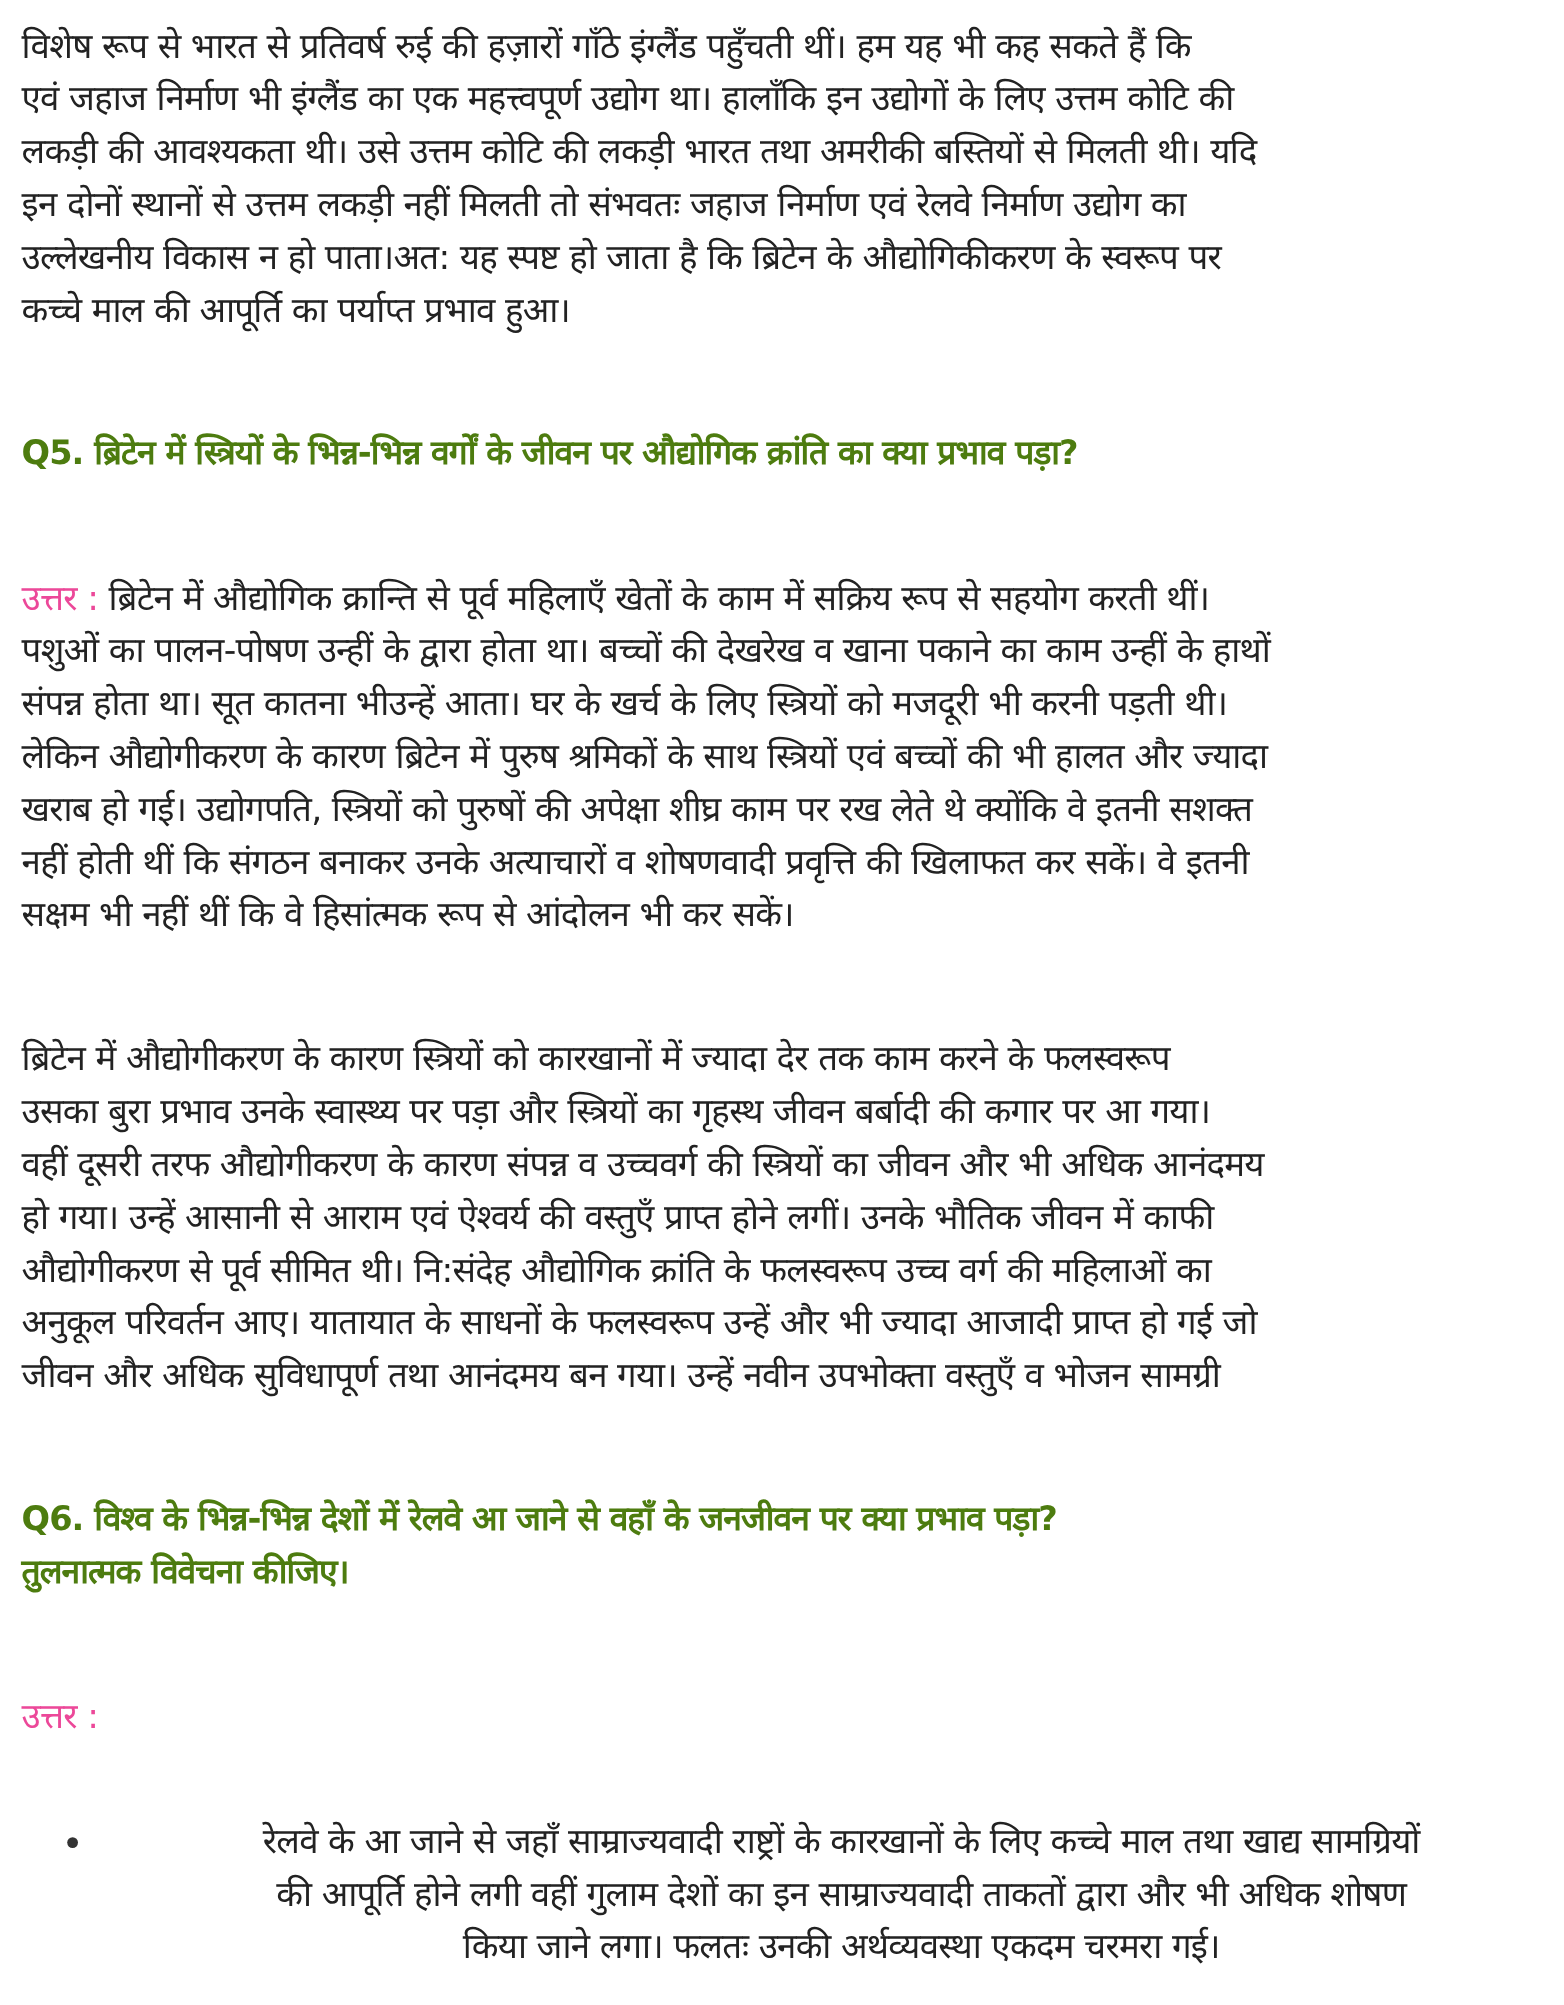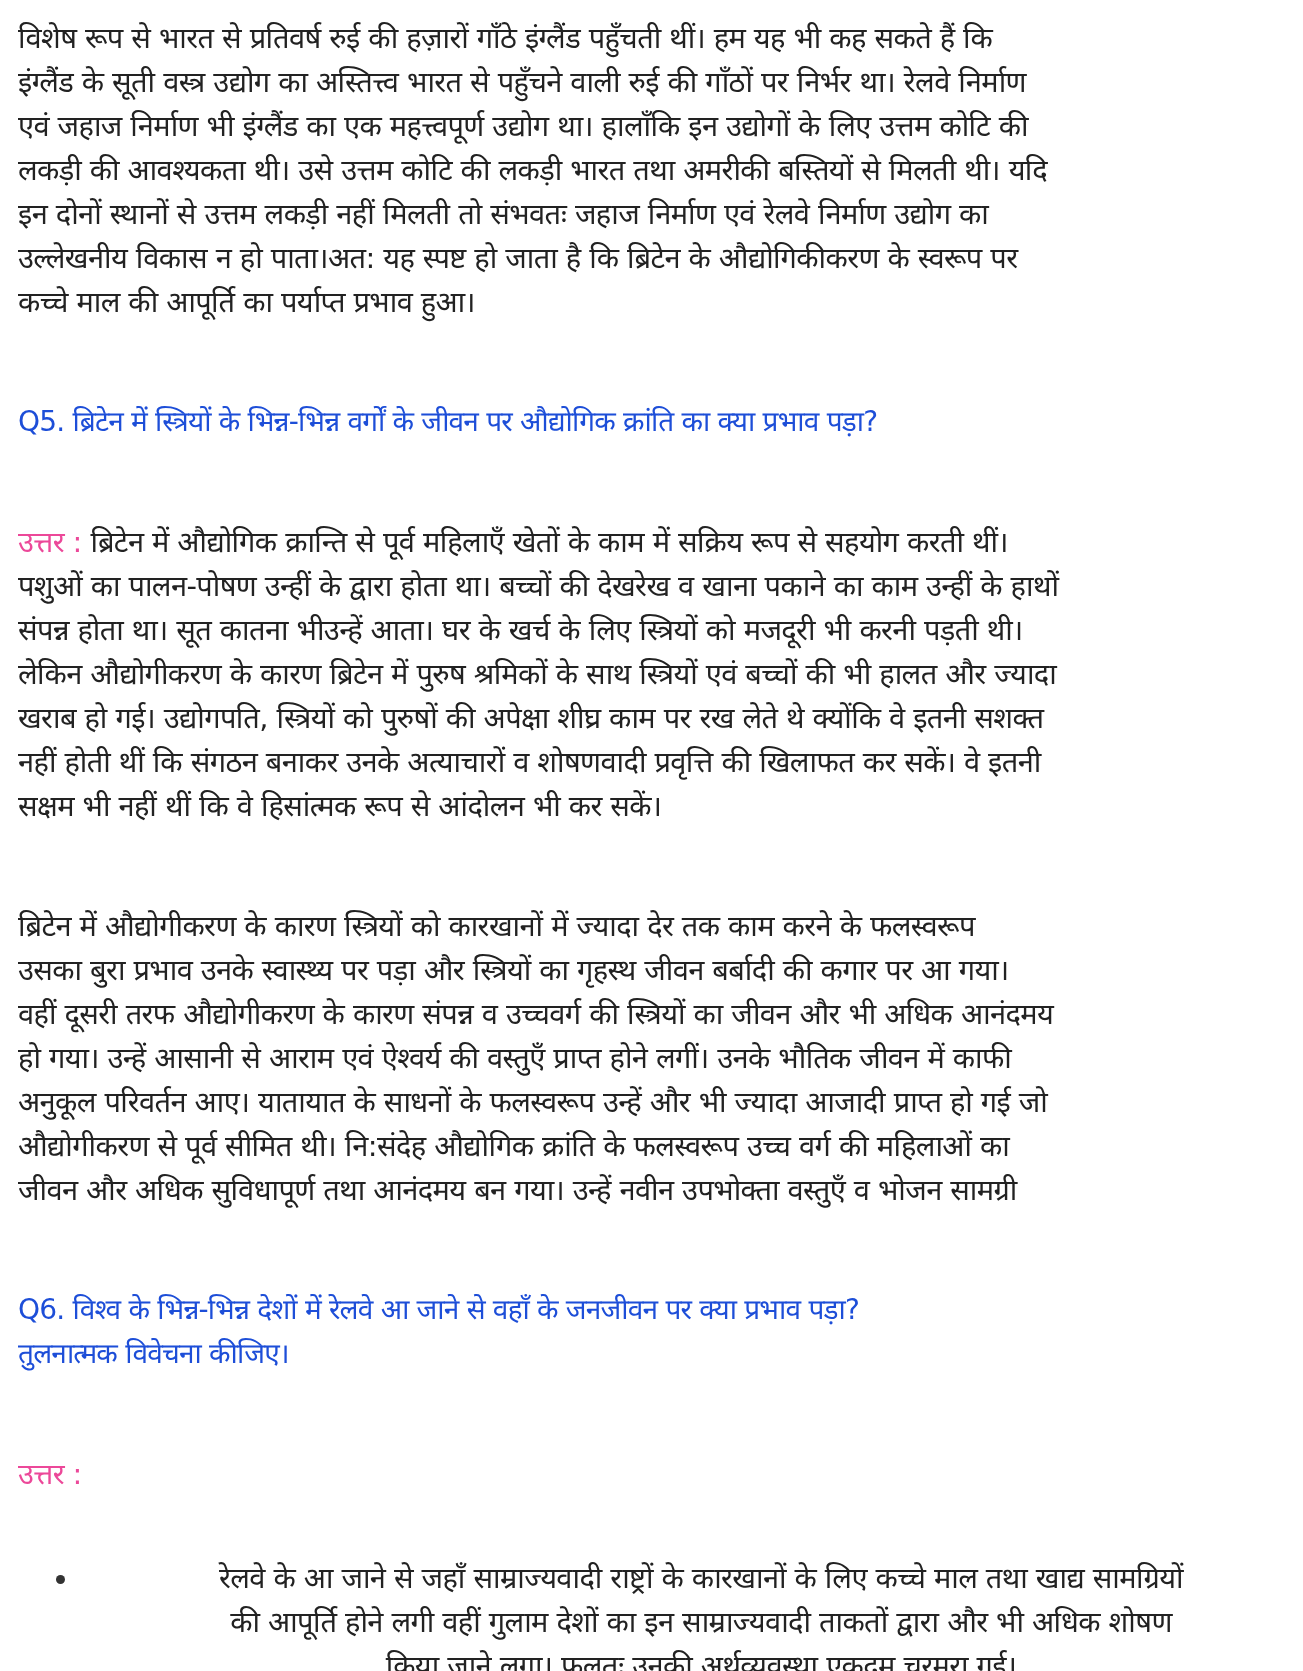--- a/index.html
+++ b/index.html
@@ -25,24 +25,24 @@
       display: block;
       white-space: nowrap;
       font-size: 29px;
       line-height: 44px;
       height: 44px;
       letter-spacing: -0.6px;
     }
     .para { margin: 16px; }
     .gap { height: 44px; }
     .question .line {
-      font-weight: normal;
+      font-weight: bold;
       font-size: 28px;
       letter-spacing: -0.8px;
-      color: #1d4ed8;
+      color: #4d7c0f;
     }
     .answer-label {
       font-weight: normal;
       color: #ec4899;
     }
     .bullet-list {
       list-style: none;
       margin: 0;
       padding: 0;
       text-align: center;
@@ -61,21 +61,20 @@
       background: #333333;
     }
   </style>
 </head>
 <body>
 
 <div class="page">
 
   <p class="para">
     <span class="line">विशेष रूप से भारत से प्रतिवर्ष रुई की हज़ारों गाँठे इंग्लैंड पहुँचती थीं। हम यह भी कह सकते हैं कि</span>
-    <span class="line">इंग्लैंड के सूती वस्त्र उद्योग का अस्तित्त्व भारत से पहुँचने वाली रुई की गाँठों पर निर्भर था। रेलवे निर्माण</span>
     <span class="line">एवं जहाज निर्माण भी इंग्लैंड का एक महत्त्वपूर्ण उद्योग था। हालाँकि इन उद्योगों के लिए उत्तम कोटि की</span>
     <span class="line">लकड़ी की आवश्यकता थी। उसे उत्तम कोटि की लकड़ी भारत तथा अमरीकी बस्तियों से मिलती थी। यदि</span>
     <span class="line">इन दोनों स्थानों से उत्तम लकड़ी नहीं मिलती तो संभवतः जहाज निर्माण एवं रेलवे निर्माण उद्योग का</span>
     <span class="line">उल्लेखनीय विकास न हो पाता।अत: यह स्पष्ट हो जाता है कि ब्रिटेन के औद्योगिकीकरण के स्वरूप पर</span>
     <span class="line">कच्चे माल की आपूर्ति का पर्याप्त प्रभाव हुआ।</span>
   </p>
 
   <div class="gap"></div>
 
   <h2 class="para question">
@@ -94,22 +93,22 @@
     <span class="line">सक्षम भी नहीं थीं कि वे हिसांत्मक रूप से आंदोलन भी कर सकें।</span>
   </p>
 
   <div class="gap"></div>
 
   <p class="para">
     <span class="line">ब्रिटेन में औद्योगीकरण के कारण स्त्रियों को कारखानों में ज्यादा देर तक काम करने के फलस्वरूप</span>
     <span class="line">उसका बुरा प्रभाव उनके स्वास्थ्य पर पड़ा और स्त्रियों का गृहस्थ जीवन बर्बादी की कगार पर आ गया।</span>
     <span class="line">वहीं दूसरी तरफ औद्योगीकरण के कारण संपन्न व उच्चवर्ग की स्त्रियों का जीवन और भी अधिक आनंदमय</span>
     <span class="line">हो गया। उन्हें आसानी से आराम एवं ऐश्वर्य की वस्तुएँ प्राप्त होने लगीं। उनके भौतिक जीवन में काफी</span>
+    <span class="line">औद्योगीकरण से पूर्व सीमित थी। नि:संदेह औद्योगिक क्रांति के फलस्वरूप उच्च वर्ग की महिलाओं का</span>
     <span class="line">अनुकूल परिवर्तन आए। यातायात के साधनों के फलस्वरूप उन्हें और भी ज्यादा आजादी प्राप्त हो गई जो</span>
-    <span class="line">औद्योगीकरण से पूर्व सीमित थी। नि:संदेह औद्योगिक क्रांति के फलस्वरूप उच्च वर्ग की महिलाओं का</span>
     <span class="line">जीवन और अधिक सुविधापूर्ण तथा आनंदमय बन गया। उन्हें नवीन उपभोक्ता वस्तुएँ व भोजन सामग्री</span>
   </p>
 
   <div class="gap"></div>
 
   <h2 class="para question">
     <span class="line">Q6. विश्व के भिन्न-भिन्न देशों में रेलवे आ जाने से वहाँ के जनजीवन पर क्या प्रभाव पड़ा?</span>
     <span class="line">तुलनात्मक विवेचना कीजिए।</span>
   </h2>
 

